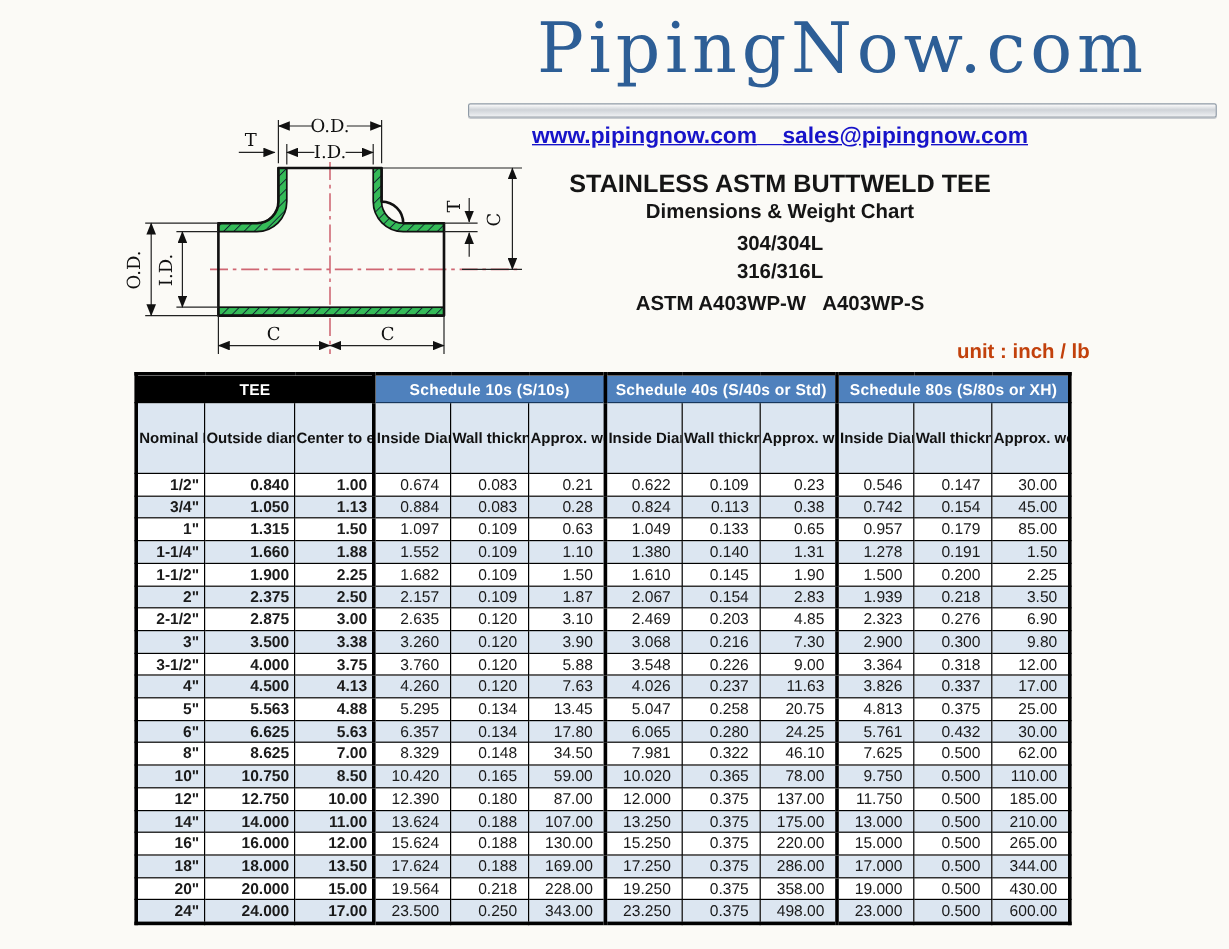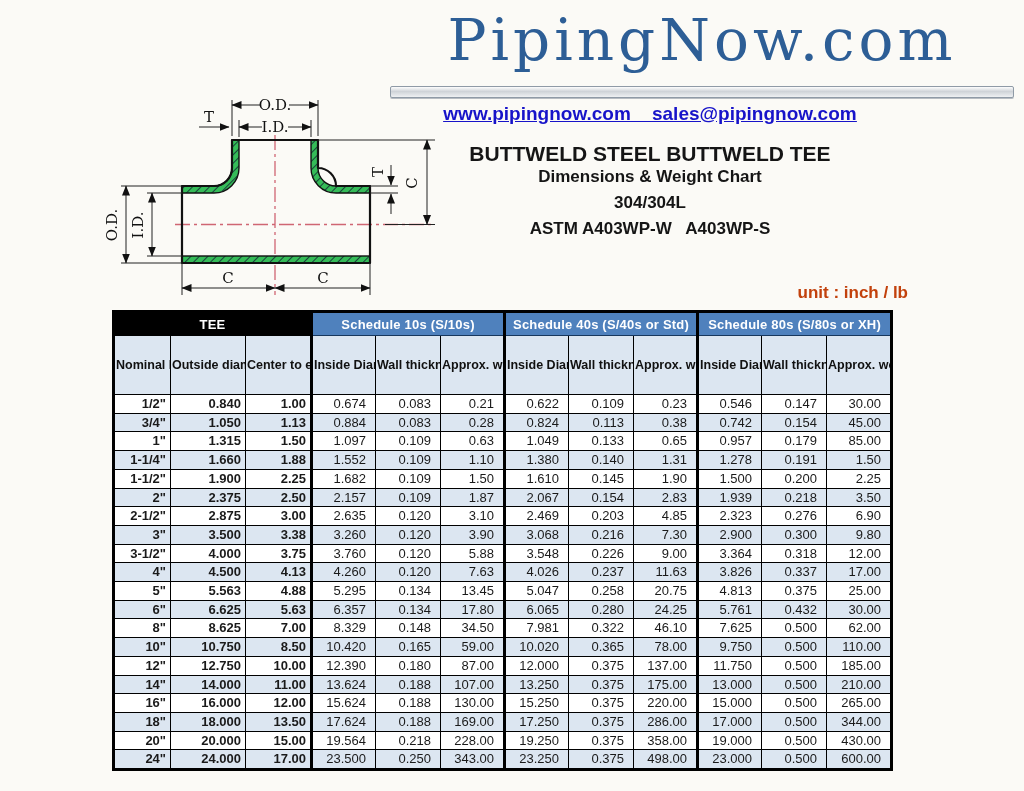--- a/index.html
+++ b/index.html
@@ -76,23 +76,24 @@
   .gstart{border-left:3px solid #000 !important;}
 </style>
 </head>
 <body>
 
 <div class="logo">PipingNow.com</div>
 <div class="divider-bar"></div>
 <div class="contact-line"><a href="#">www.pipingnow.com</a><span>    </span><a href="#">sales@pipingnow.com</a></div>
 
 <div class="title-block">
-  <div class="title-main">BUTTWELD STEEL BUTTWELD TEE</div>
+  <div class="title-main">STAINLESS ASTM BUTTWELD TEE</div>
   <div class="title-sub">Dimensions &amp; Weight Chart</div>
   <div class="title-grade">304/304L</div>
+  <div class="title-grade">316/316L</div>
   <div class="title-spec">ASTM A403WP-W   A403WP-S</div>
 </div>
 
 <div class="unit-note">unit : inch / lb</div>
 
 <svg class="tee-diagram" width="345" height="230" viewBox="0 0 345 230">
   <defs>
     <pattern id="hatch" width="6" height="6" patternUnits="userSpaceOnUse" patternTransform="rotate(45)">
       <rect width="6" height="6" fill="#35bb58"></rect>
       <line x1="0" y1="0" x2="0" y2="6" stroke="#123" stroke-width="1.6"></line>

